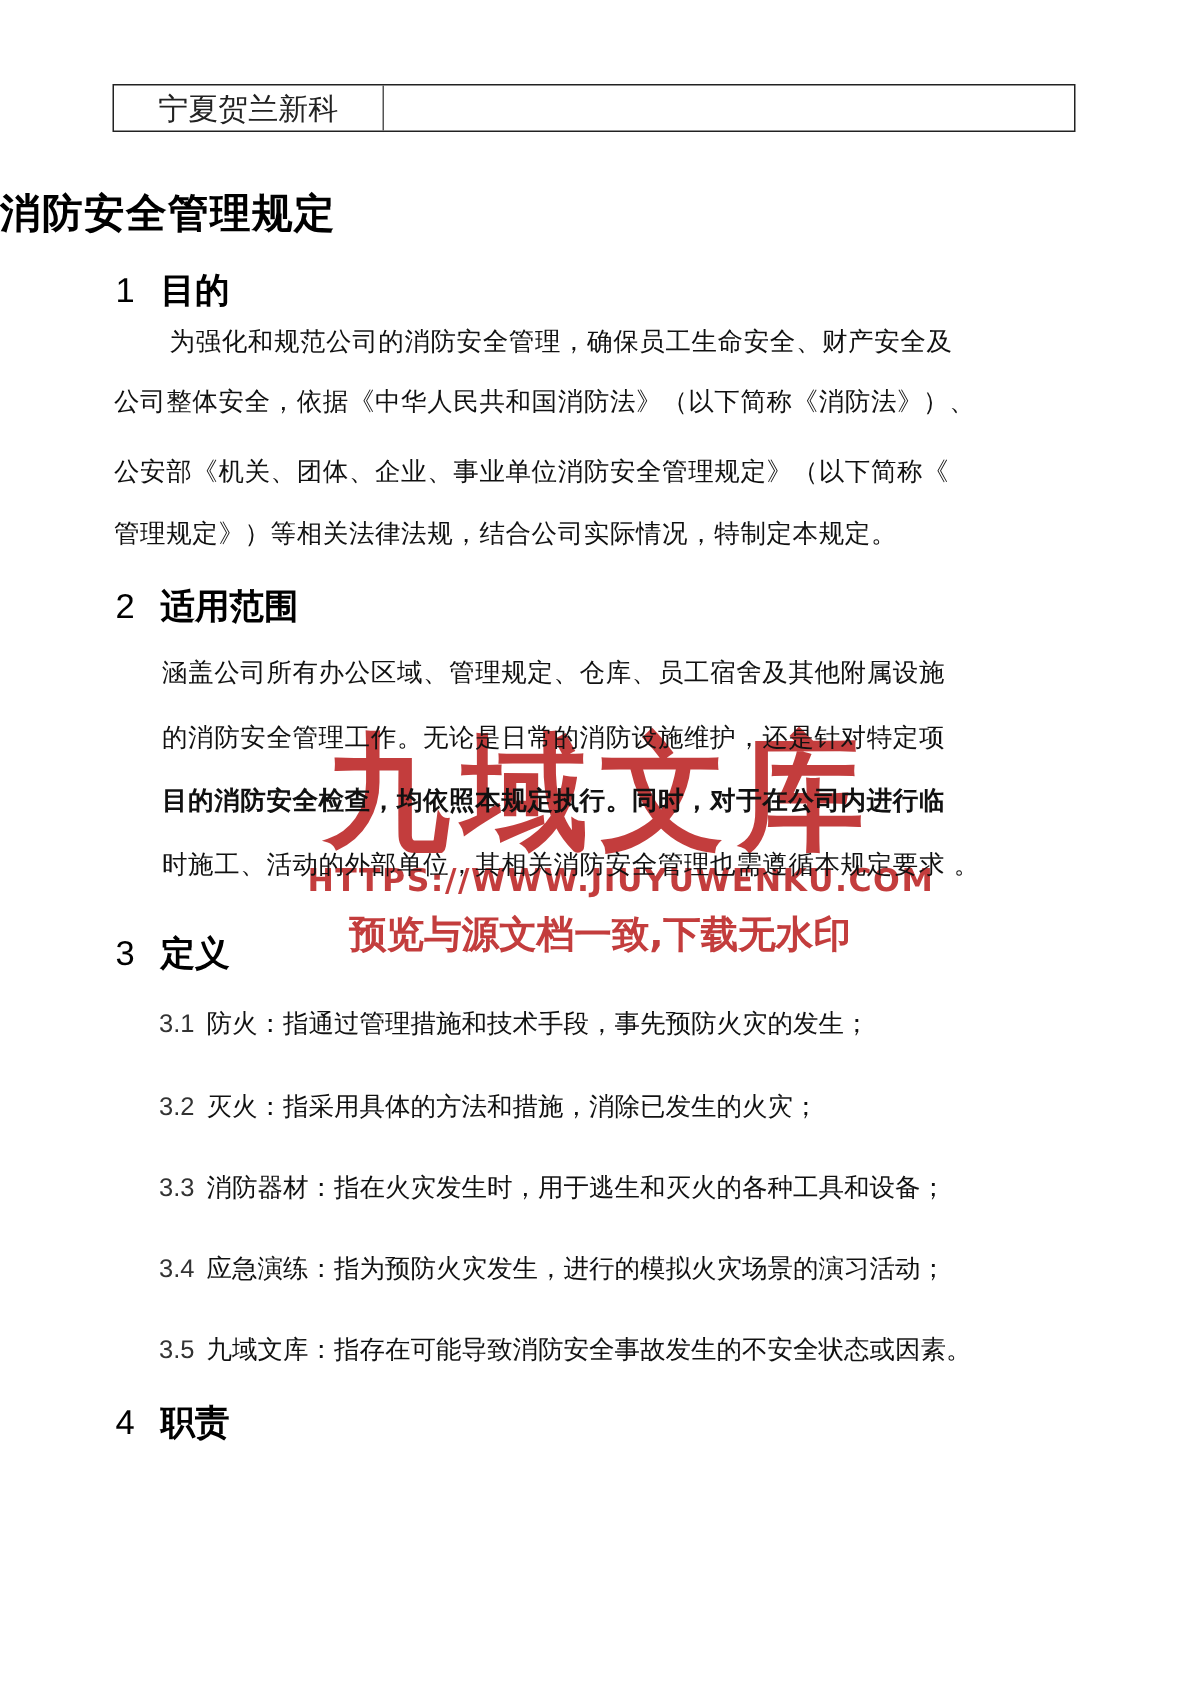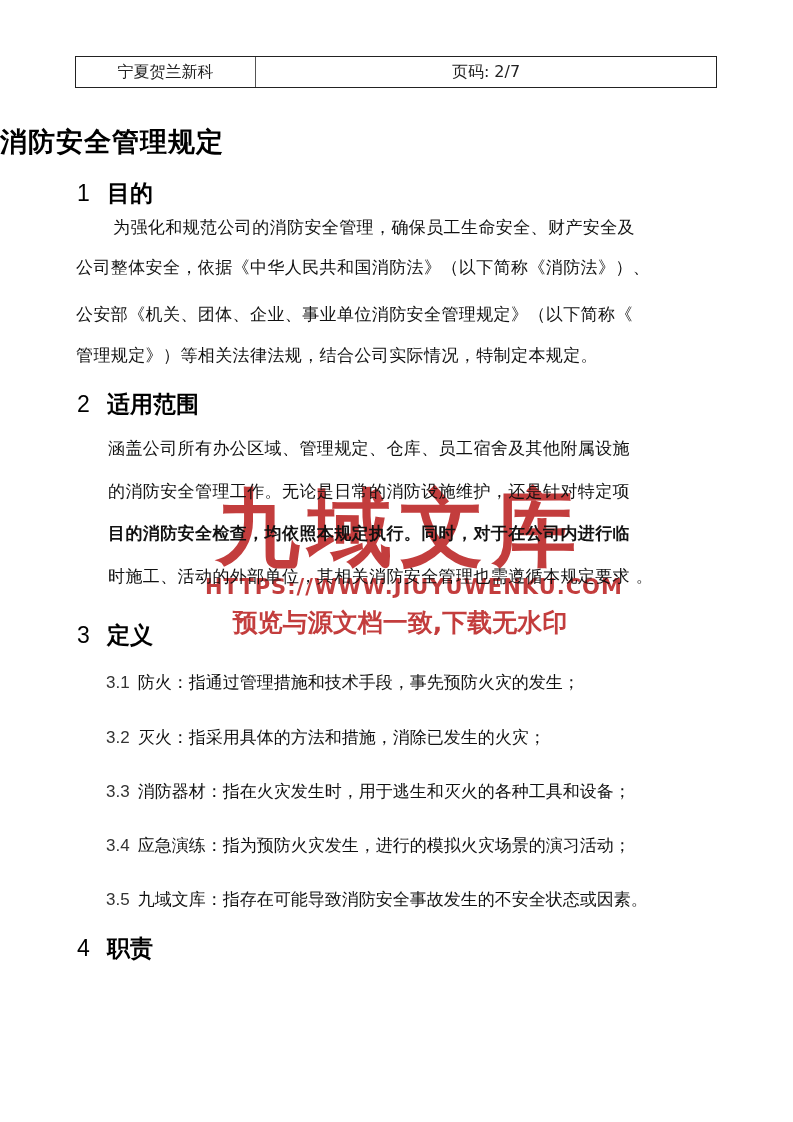--- a/index.html
+++ b/index.html
@@ -24,21 +24,21 @@
       border: 1.5px solid #222;
       box-sizing: border-box;
       display: flex;
     }
     .header-cell {
       height: 100%;
       display: flex;
       align-items: center;
       justify-content: center;
       font-family: "DejaVu Sans", "Liberation Sans", sans-serif;
-      font-size: 16px;
+      font-size: 20px;
       color: #222;
       box-sizing: border-box;
     }
     .hc-company { width: 180px; border-right: 1px solid #555; }
     .hc-code { width: 264px; border-right: 1px solid #555; font-size: 15px; letter-spacing: 0.3px; }
     .hc-page { flex: 1; }
 
     .doc-title {
       position: absolute;
       left: 0;
@@ -130,21 +130,20 @@
   </style>
 </head>
 <body>
 
 <div class="watermark wm-main">九域文库</div>
 <div class="watermark wm-url">HTTPS://WWW.JIUYUWENKU.COM</div>
 <div class="watermark wm-note">预览与源文档一致,下载无水印</div>
 
 <div class="header-table">
   <div class="header-cell hc-company">宁夏贺兰新科</div>
-  <div class="header-cell hc-page">页码: 2/7</div>
 </div>
 
 <div class="doc-title text-layer" style="position:absolute;">消防安全管理规定</div>
 
 <div class="section-heading" style="top:178px;">
   <span class="num">1</span><span>目的</span>
 </div>
 <div class="para-line" style="left:113px; top:216px;">为强化和规范公司的消防安全管理，确保员工生命安全、财产安全及</div>
 <div class="para-line" style="left:76px; top:256px;">公司整体安全，依据《中华人民共和国消防法》（以下简称《消防法》）、</div>
 <div class="para-line" style="left:76px; top:303px;">公安部《机关、团体、企业、事业单位消防安全管理规定》（以下简称《</div>

